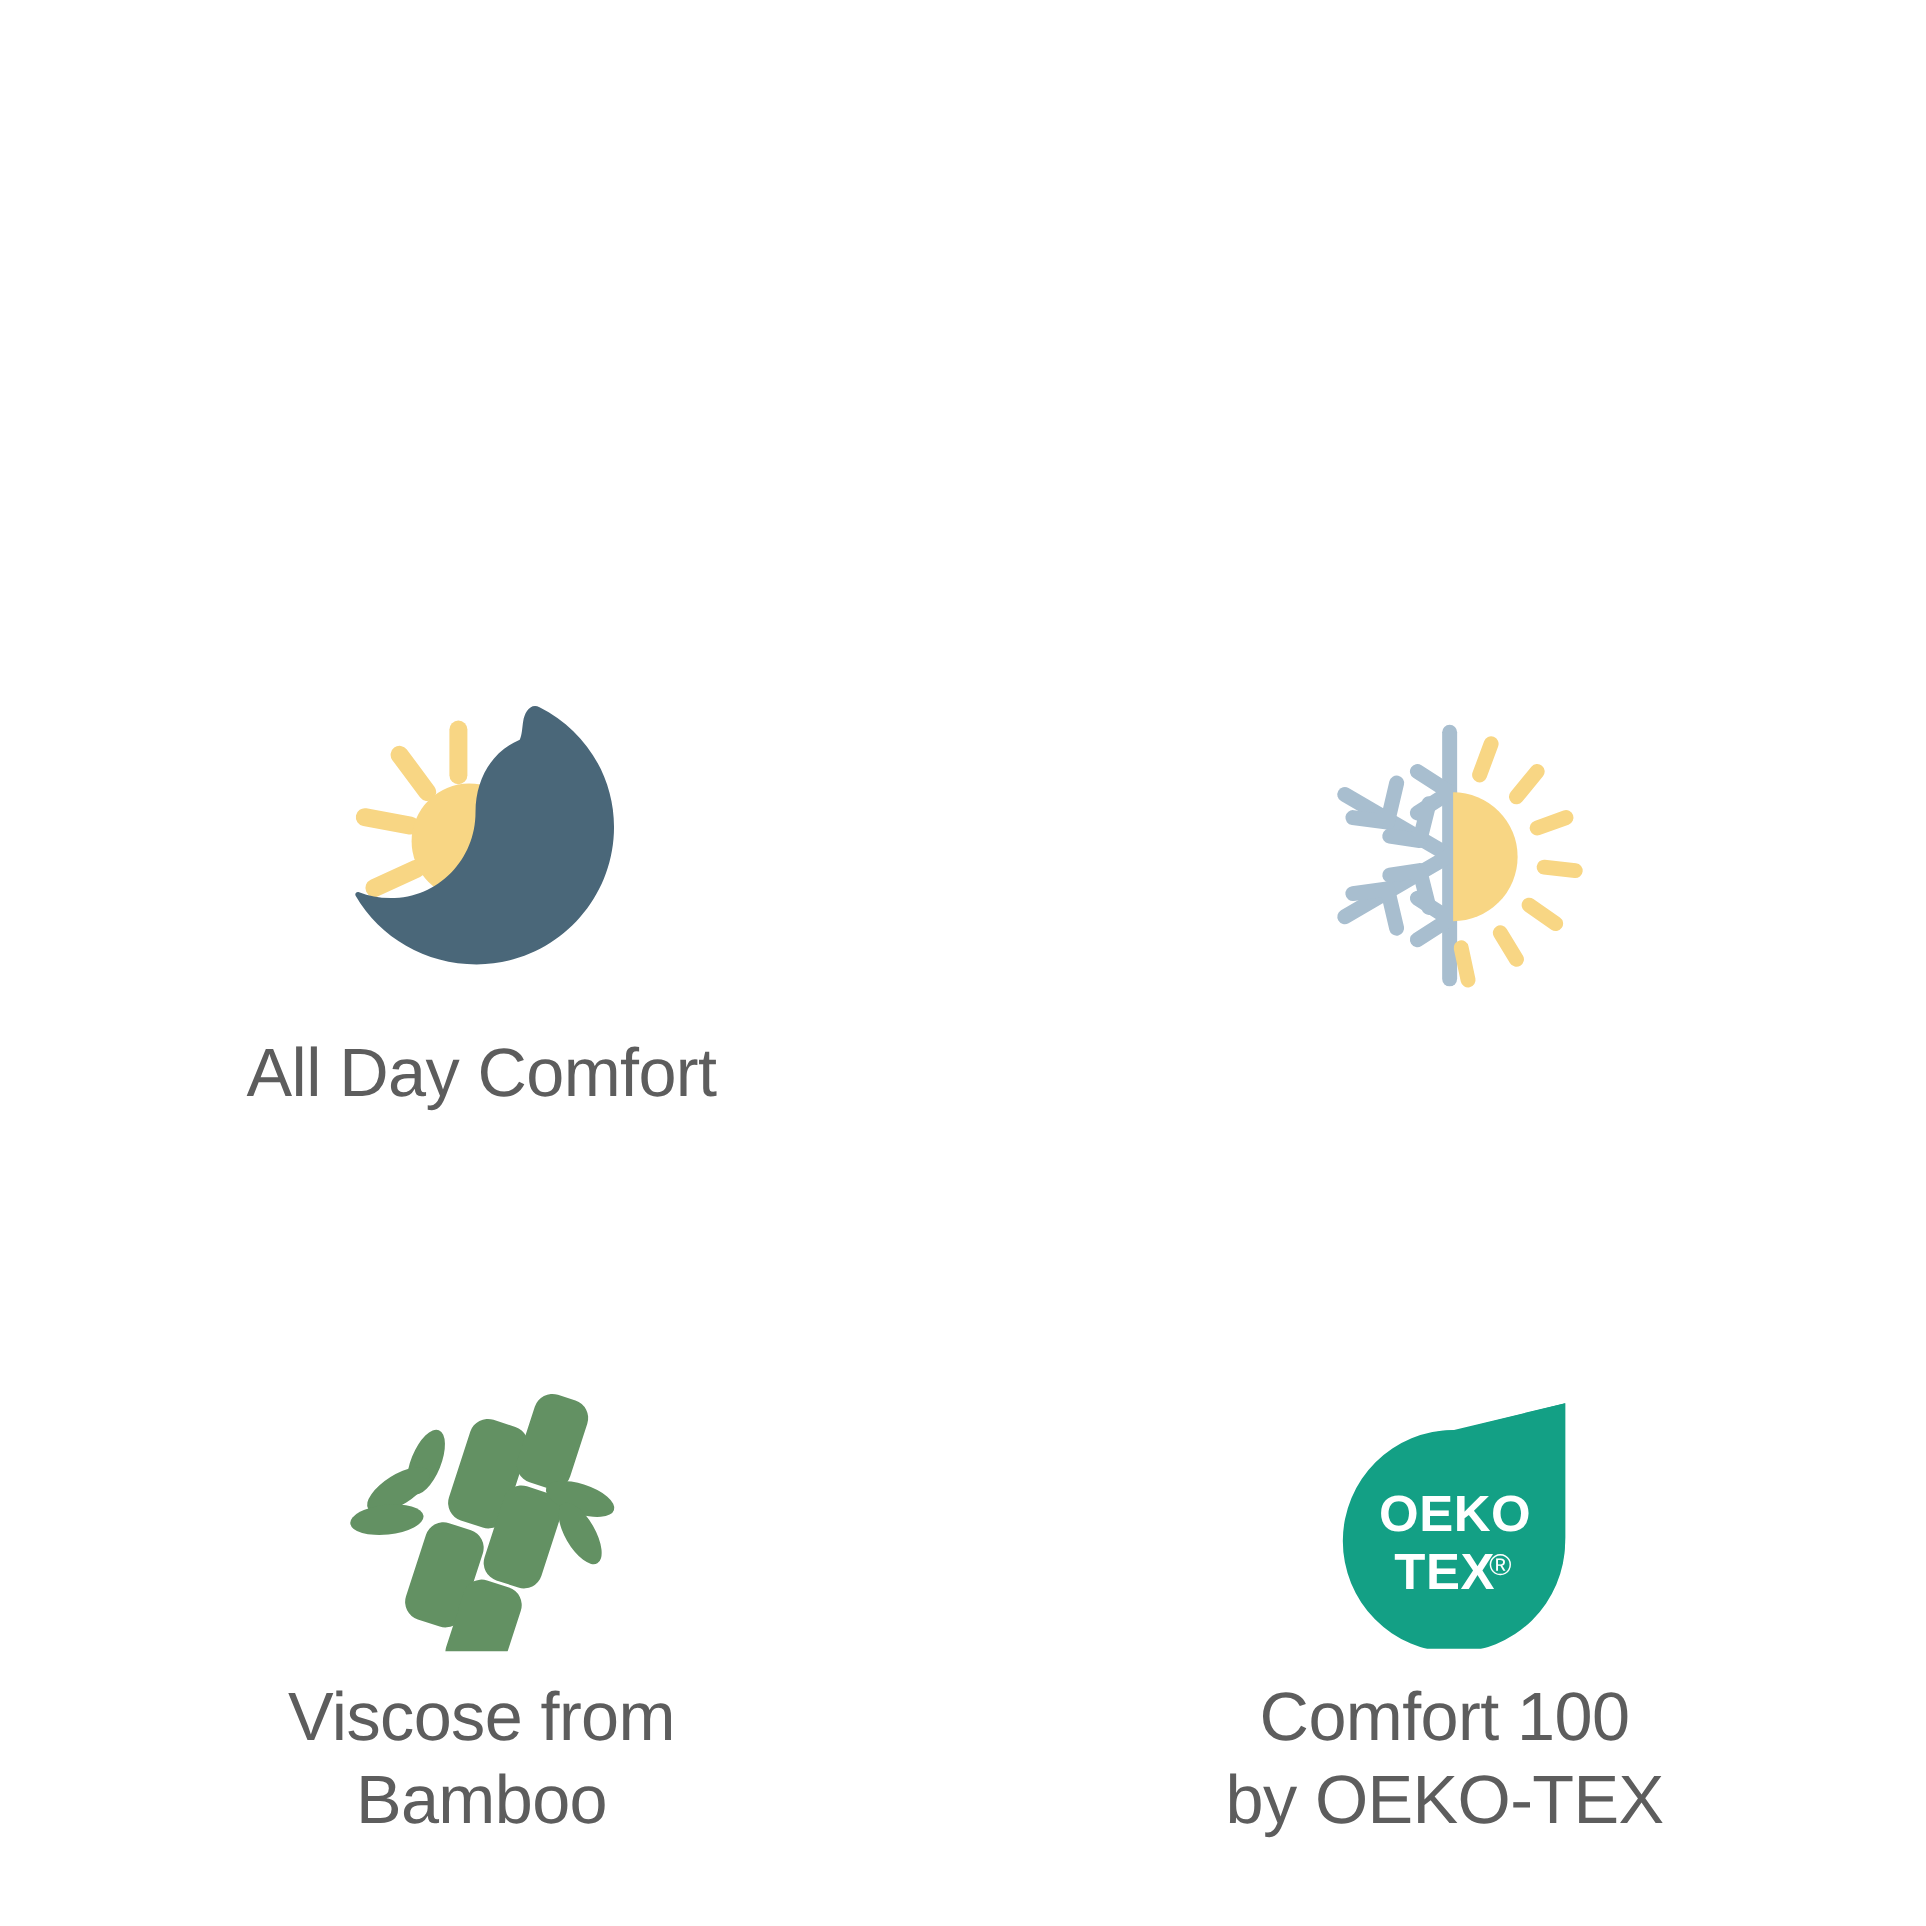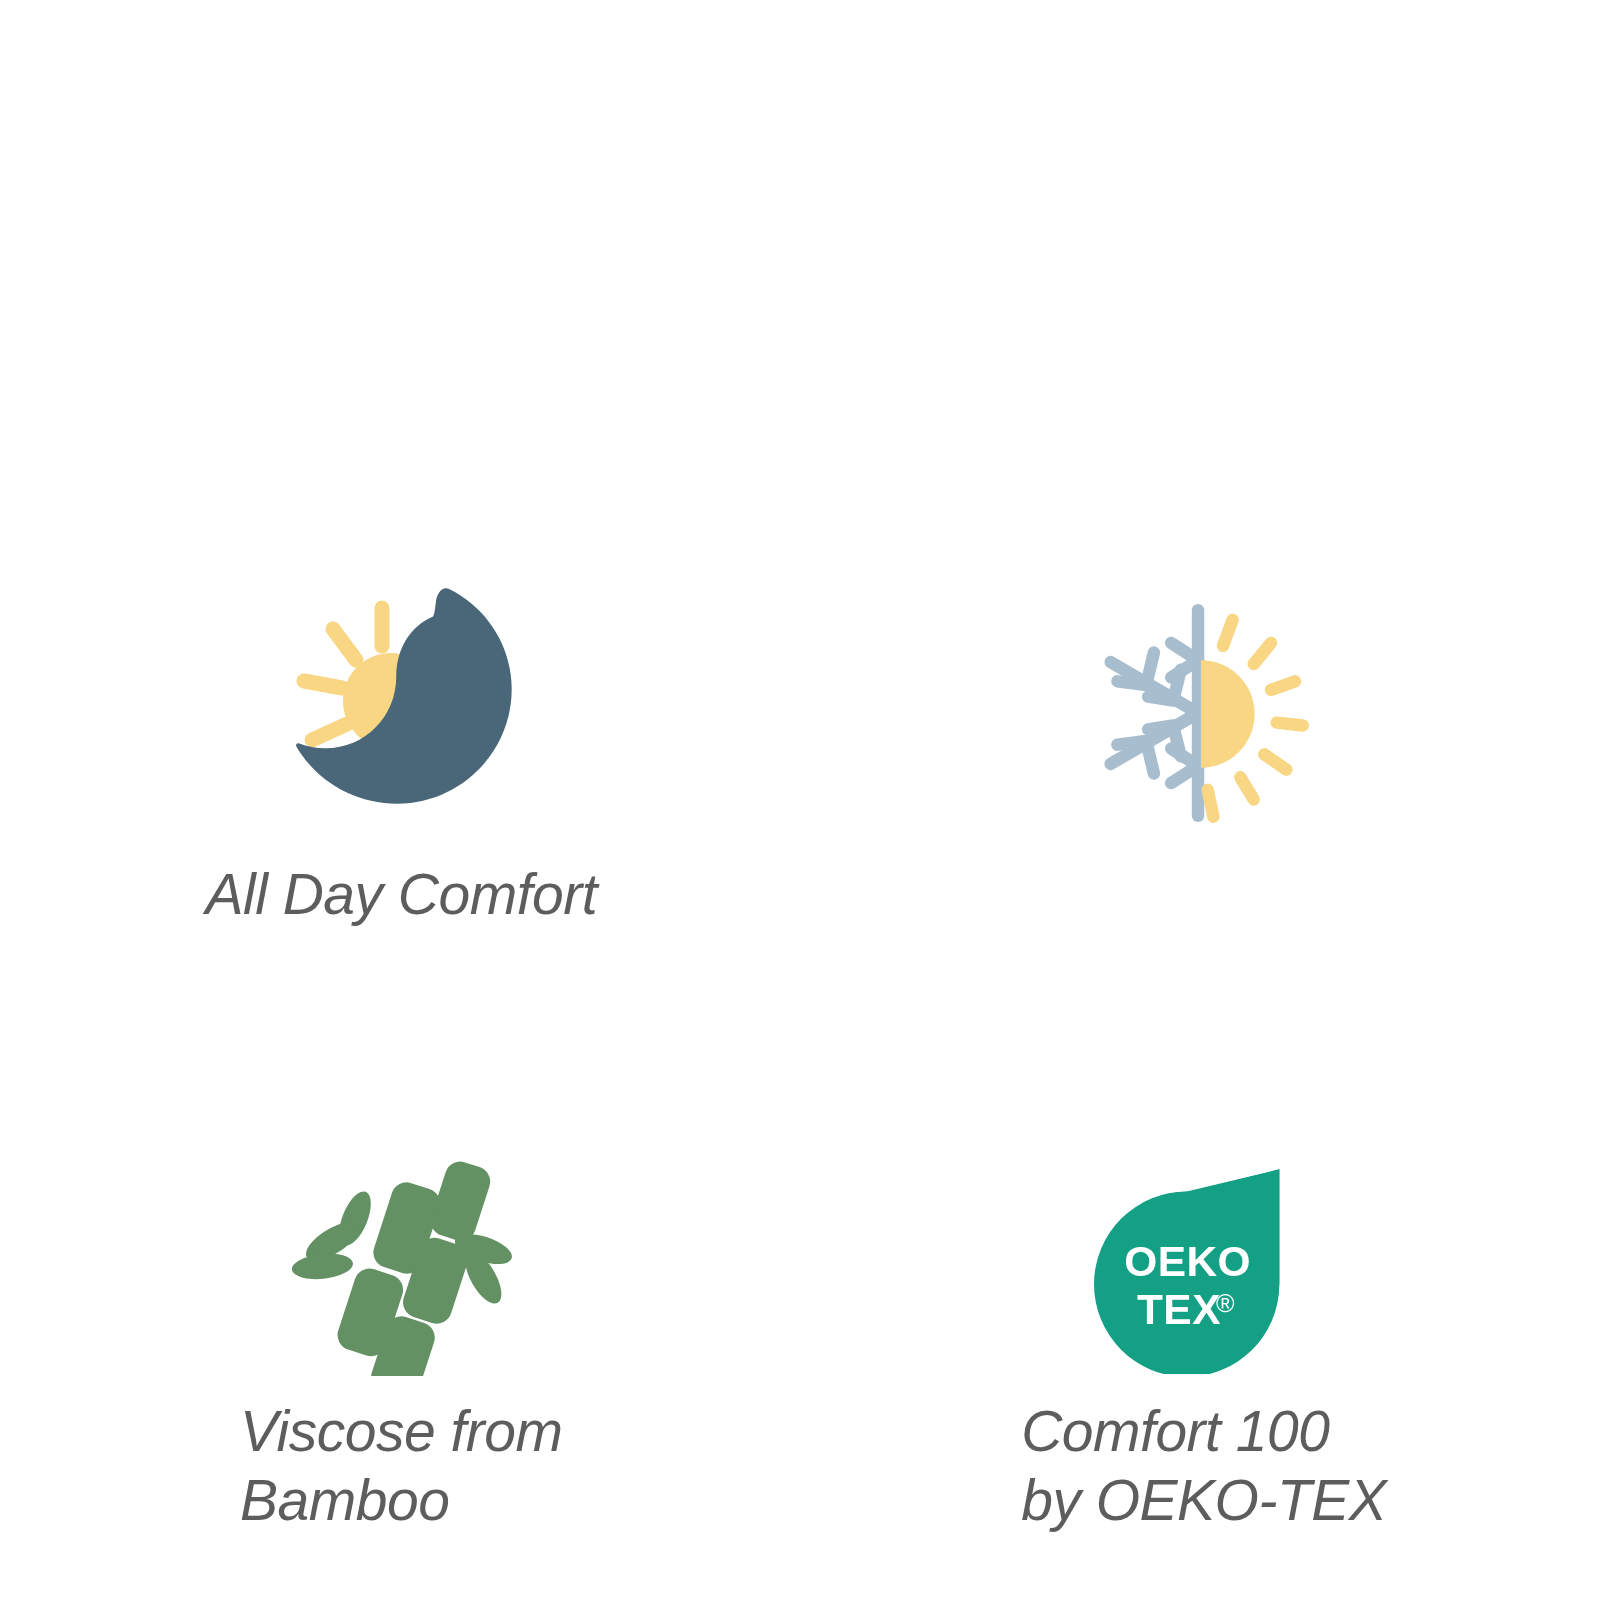--- a/index.html
+++ b/index.html
@@ -34,33 +34,32 @@
     display:grid;
     grid-template-columns:1fr 1fr;
     grid-template-rows:1fr 1fr;
   }
   .cell{
     display:flex;flex-direction:column;align-items:center;justify-content:flex-start;
     padding-top:18px;
     box-sizing:border-box;
   }
   .cell.r2{padding-top:58px;}
-  .icon-box{width:260px;height:250px;display:flex;align-items:center;justify-content:flex-start;}
+  .icon-box{width:260px;height:250px;display:flex;align-items:center;justify-content:flex-end;}
   .icon-box.small{width:230px;height:235px;}
   .cell-label{
     margin-top:22px;
     color:#5d5d5d;
     font-size:57px;
     line-height:69px;
-    text-align:left;
+    text-align:center;
     font-family:"Liberation Sans", sans-serif;
     font-weight:normal;
     letter-spacing:-0.5px;
     white-space:pre-line;
-    font-style:italic;
   }
   .cell.r2 .cell-label{margin-top:16px;}
 </style>
 </head>
 <body>
 
 <div id="root">
 
 
   <div class="grid">

